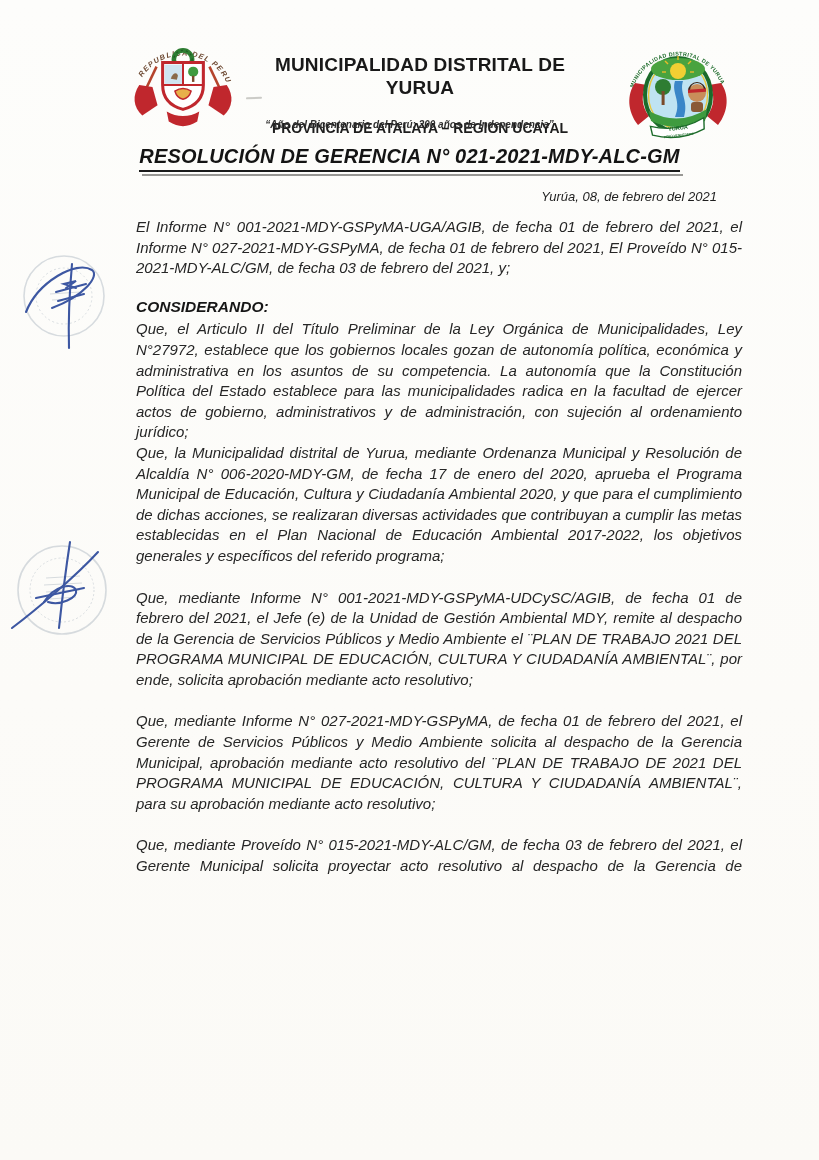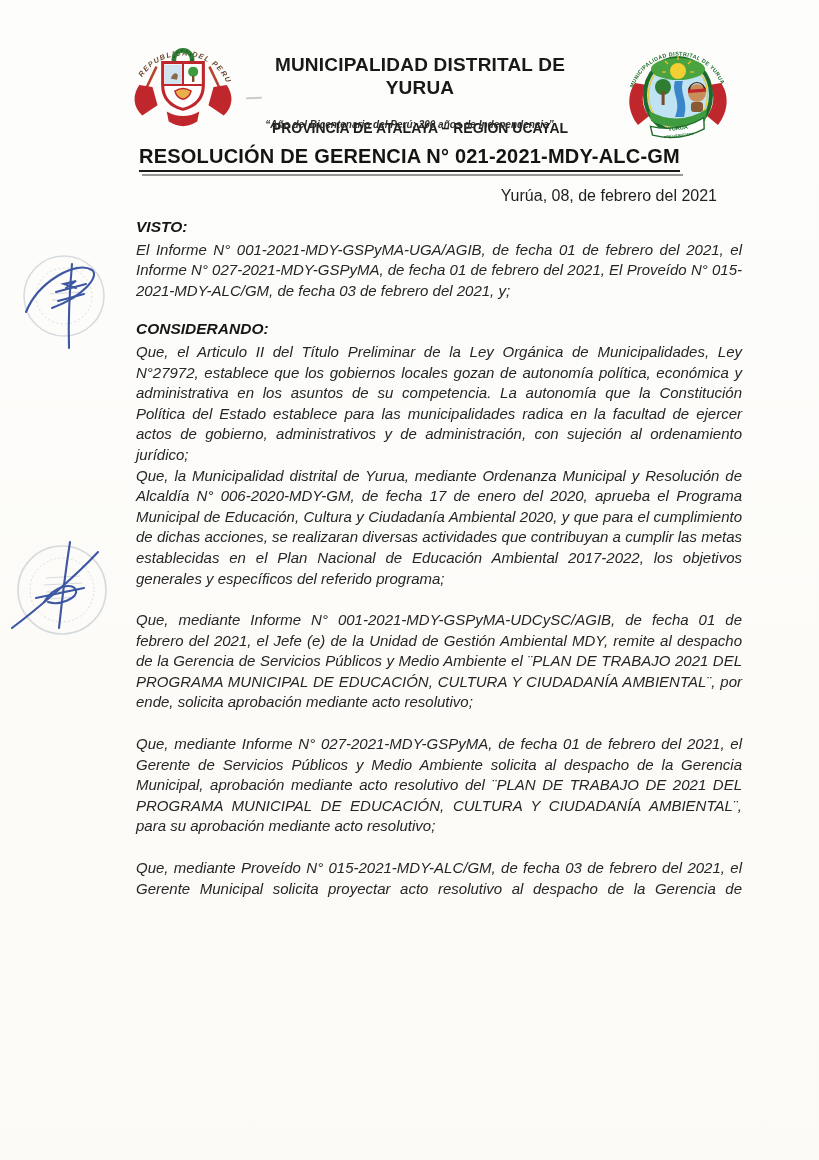--- a/index.html
+++ b/index.html
@@ -21,29 +21,29 @@
   }
   .muni-name{font-size:19px;font-weight:bold;letter-spacing:.2px;color:#191919;line-height:1.2;}
   .prov-name{font-size:14px;font-weight:bold;color:#1d1d1d;margin-top:20px;}
   .motto{
     position:absolute;left:0;top:119px;width:100%;text-align:center;
     font-size:10px;font-style:italic;font-weight:bold;color:#2e2e2e;
   }
   .doc-title-wrap{position:absolute;left:0;top:145px;width:100%;text-align:center;}
   .doc-title{
     display:inline-block;position:relative;
-    font-size:20px;font-weight:bold;letter-spacing:.2px;color:#141414;
+    font-size:20px;font-weight:bold;font-style:italic;letter-spacing:.2px;color:#141414;
     border-bottom:2.5px solid #1a1a1a;padding-bottom:2px;
   }
   .doc-title:after{
     content:"";position:absolute;left:3px;right:-3px;bottom:-6px;height:1.6px;
     background:rgba(70,68,64,.55);
   }
   .dateline-wrap{position:absolute;left:0;top:187px;width:819px;box-sizing:border-box;padding-right:102px;text-align:right;}
-  .dateline{font-size:16px;color:#1f1f1f;}
+  .dateline{font-size:13px;font-style:italic;color:#1f1f1f;}
   
   .doc-body{
     position:absolute;left:136px;top:217px;width:606px;
     font-size:15px;font-style:italic;line-height:20.6px;color:#262626;
   }
   .sec-heading{font-weight:bold;font-size:15.5px;margin:0 0 2px 0;color:#161616;}
   .doc-body p{margin:0 0 21px 0;text-align:justify;}
   .doc-body p.flush{margin-bottom:0;}
   .doc-body p.tight{margin-bottom:18px;}
   .doc-body p.continues{margin-bottom:4px;text-align-last:justify;}
@@ -138,21 +138,20 @@
 
   <div class="doc-title-wrap">
     <span class="doc-title">RESOLUCIÓN DE GERENCIA N° 021-2021-MDY-ALC-GM</span>
   </div>
 
   <div class="dateline-wrap">
     <span class="dateline">Yurúa, 08, de febrero del 2021</span>
   </div>
 
   <div class="doc-body">
-    <div class="sec-heading">VISTO:</div>
     <p class="tight">El Informe N° 001-2021-MDY-GSPyMA-UGA/AGIB, de fecha 01 de febrero del 2021, el Informe N° 027-2021-MDY-GSPyMA, de fecha 01 de febrero del 2021, El Proveído N° 015-2021-MDY-ALC/GM, de fecha 03 de febrero del 2021, y;</p>
 
     <div class="sec-heading">CONSIDERANDO:</div>
     <p class="flush">Que, el Articulo II del Título Preliminar de la Ley Orgánica de Municipalidades, Ley N°27972, establece que los gobiernos locales gozan de autonomía política, económica y administrativa en los asuntos de su competencia. La autonomía que la Constitución Política del Estado establece para las municipalidades radica en la facultad de ejercer actos de gobierno, administrativos y de administración, con sujeción al ordenamiento jurídico;</p>
     <p>Que, la Municipalidad distrital de Yurua, mediante Ordenanza Municipal y Resolución de Alcaldía N° 006-2020-MDY-GM, de fecha 17 de enero del 2020, aprueba el Programa Municipal de Educación, Cultura y Ciudadanía Ambiental 2020, y que para el cumplimiento de dichas acciones, se realizaran diversas actividades que contribuyan a cumplir las metas establecidas en el Plan Nacional de Educación Ambiental 2017-2022, los objetivos generales y específicos del referido programa;</p>
     <p>Que, mediante Informe N° 001-2021-MDY-GSPyMA-UDCySC/AGIB, de fecha 01 de febrero del 2021, el Jefe (e) de la Unidad de Gestión Ambiental MDY, remite al despacho de la Gerencia de Servicios Públicos y Medio Ambiente el ¨PLAN DE TRABAJO 2021 DEL PROGRAMA MUNICIPAL DE EDUCACIÓN, CULTURA Y CIUDADANÍA AMBIENTAL¨,  por ende, solicita aprobación mediante acto resolutivo;</p>
     <p>Que, mediante Informe N° 027-2021-MDY-GSPyMA, de fecha 01 de febrero del 2021, el Gerente de Servicios Públicos y Medio Ambiente solicita al despacho de la Gerencia Municipal, aprobación mediante acto resolutivo del ¨PLAN DE TRABAJO DE 2021 DEL PROGRAMA MUNICIPAL DE EDUCACIÓN, CULTURA Y CIUDADANÍA AMBIENTAL¨, para su aprobación mediante acto resolutivo;</p>
     <p class="continues">Que, mediante Proveído N° 015-2021-MDY-ALC/GM, de fecha 03 de febrero del 2021, el Gerente Municipal solicita proyectar acto resolutivo al despacho de la Gerencia de</p>
   </div>
 

